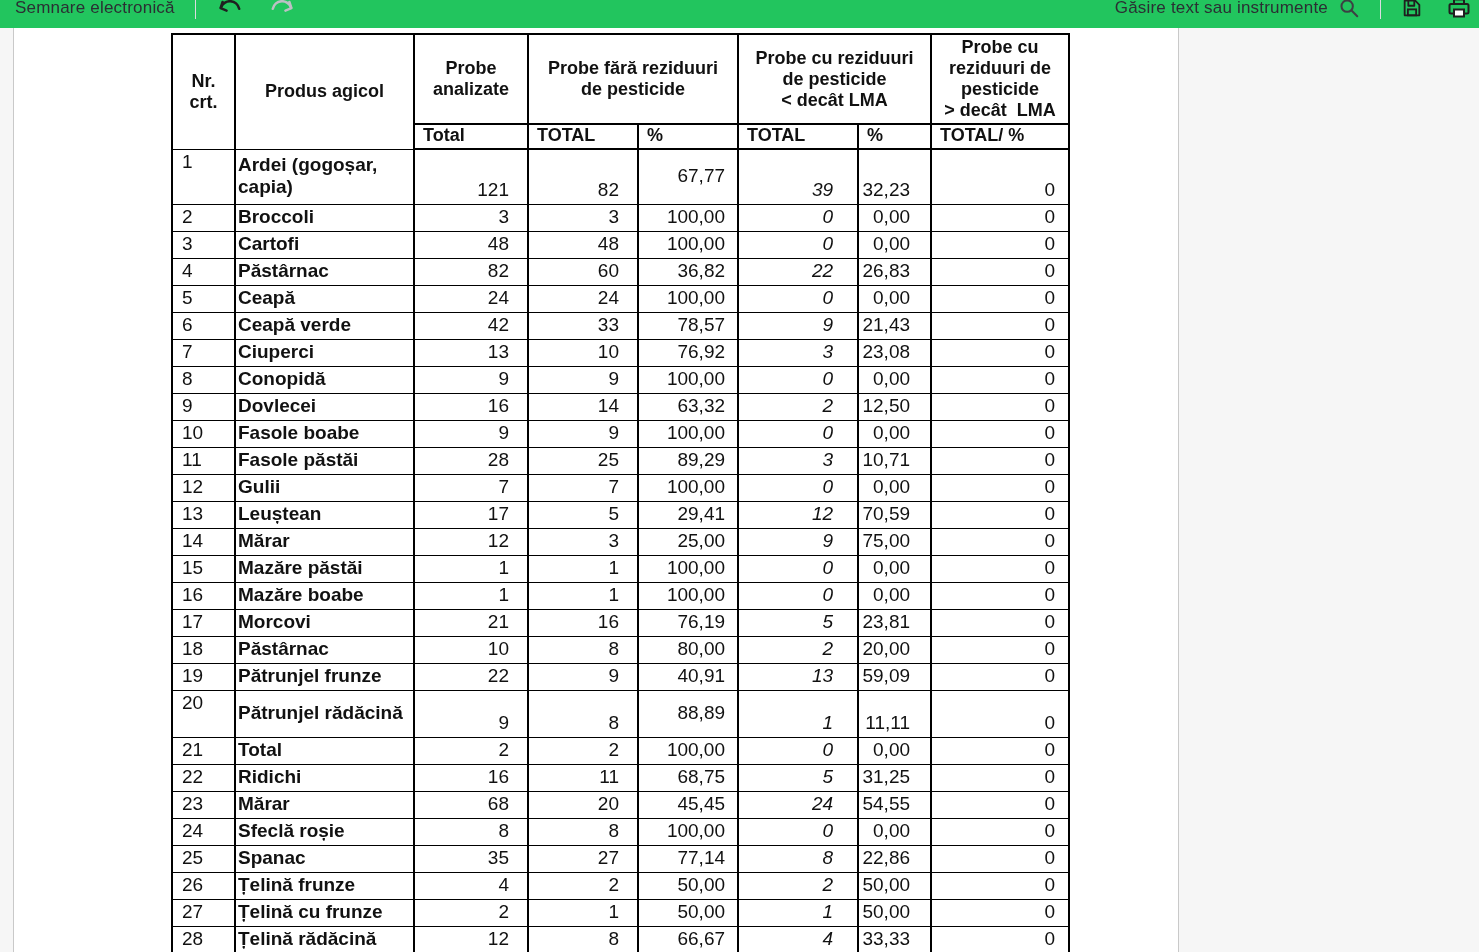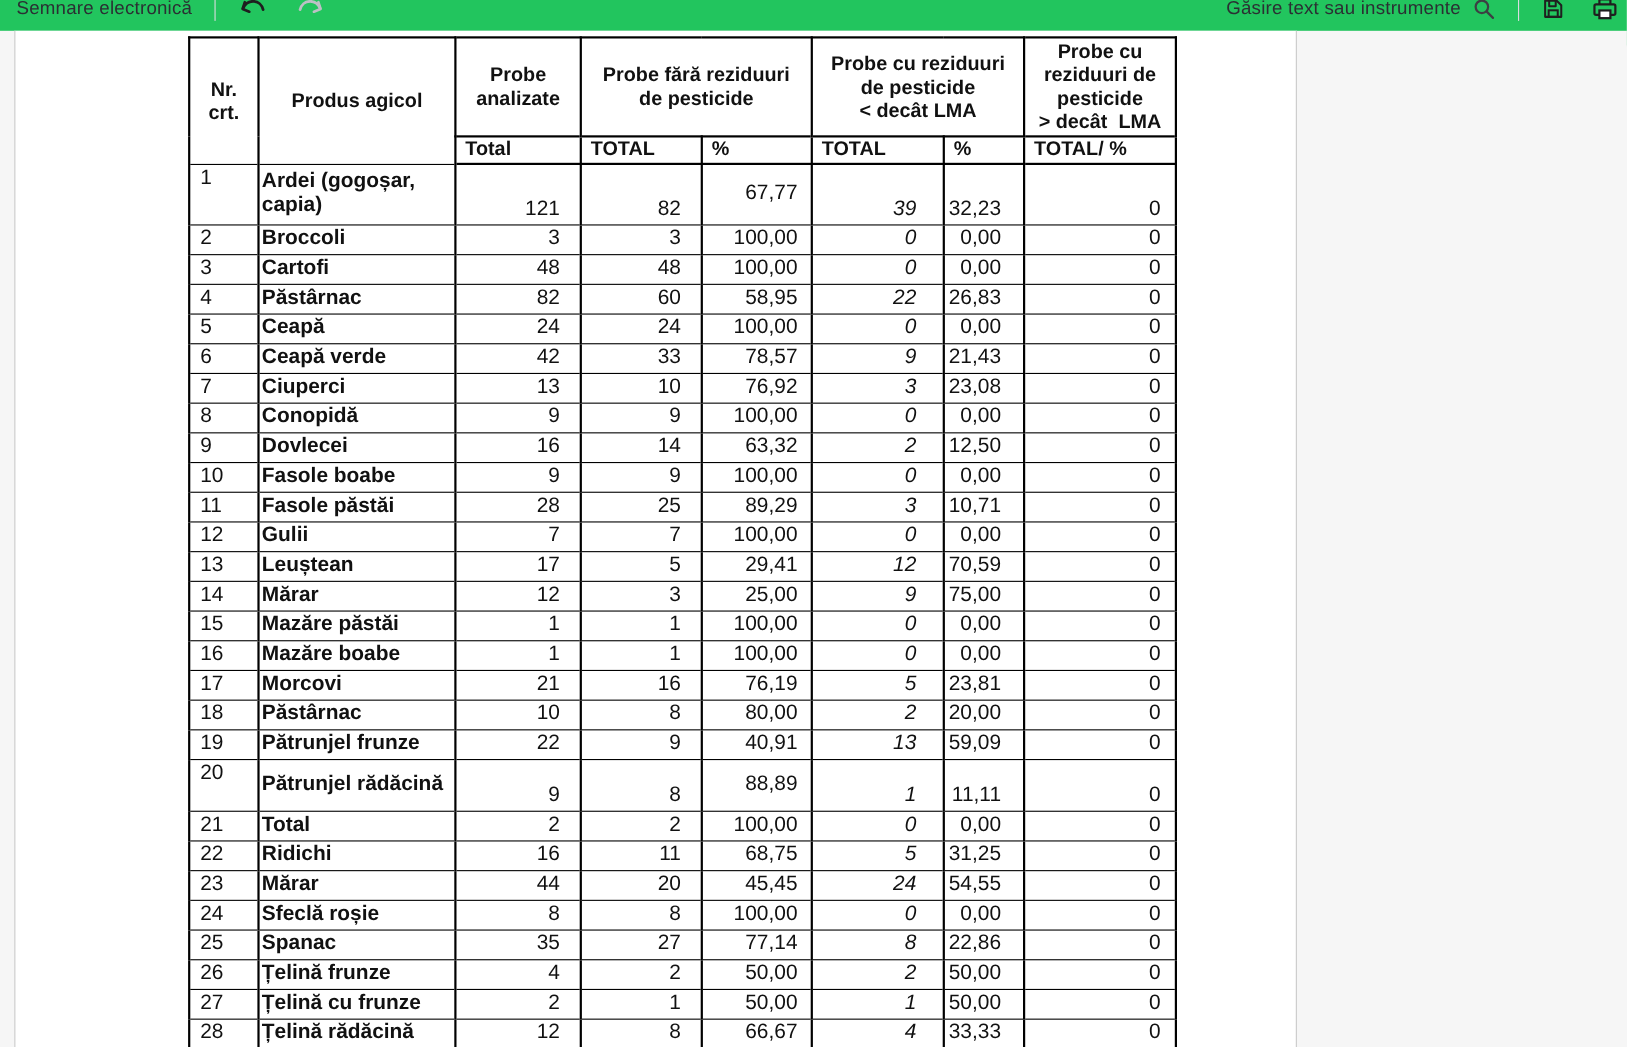--- a/index.html
+++ b/index.html
@@ -177,21 +177,21 @@
               <td class="c-fara_pct">100,00</td>
               <td class="c-cu_total">0</td>
               <td class="c-cu_pct">0,00</td>
               <td class="c-peste">0</td>
             </tr>
             <tr>
               <td class="c-nr">4</td>
               <td class="c-produs">Păstârnac</td>
               <td class="c-analizate">82</td>
               <td class="c-fara_total">60</td>
-              <td class="c-fara_pct">58,95</td>
+              <td class="c-fara_pct">36,82</td>
               <td class="c-cu_total">22</td>
               <td class="c-cu_pct">26,83</td>
               <td class="c-peste">0</td>
             </tr>
             <tr>
               <td class="c-nr">5</td>
               <td class="c-produs">Ceapă</td>
               <td class="c-analizate">24</td>
               <td class="c-fara_total">24</td>
               <td class="c-fara_pct">100,00</td>
@@ -365,21 +365,21 @@
               <td class="c-analizate">16</td>
               <td class="c-fara_total">11</td>
               <td class="c-fara_pct">68,75</td>
               <td class="c-cu_total">5</td>
               <td class="c-cu_pct">31,25</td>
               <td class="c-peste">0</td>
             </tr>
             <tr>
               <td class="c-nr">23</td>
               <td class="c-produs">Mărar</td>
-              <td class="c-analizate">44</td>
+              <td class="c-analizate">68</td>
               <td class="c-fara_total">20</td>
               <td class="c-fara_pct">45,45</td>
               <td class="c-cu_total">24</td>
               <td class="c-cu_pct">54,55</td>
               <td class="c-peste">0</td>
             </tr>
             <tr>
               <td class="c-nr">24</td>
               <td class="c-produs">Sfeclă roșie</td>
               <td class="c-analizate">8</td>

